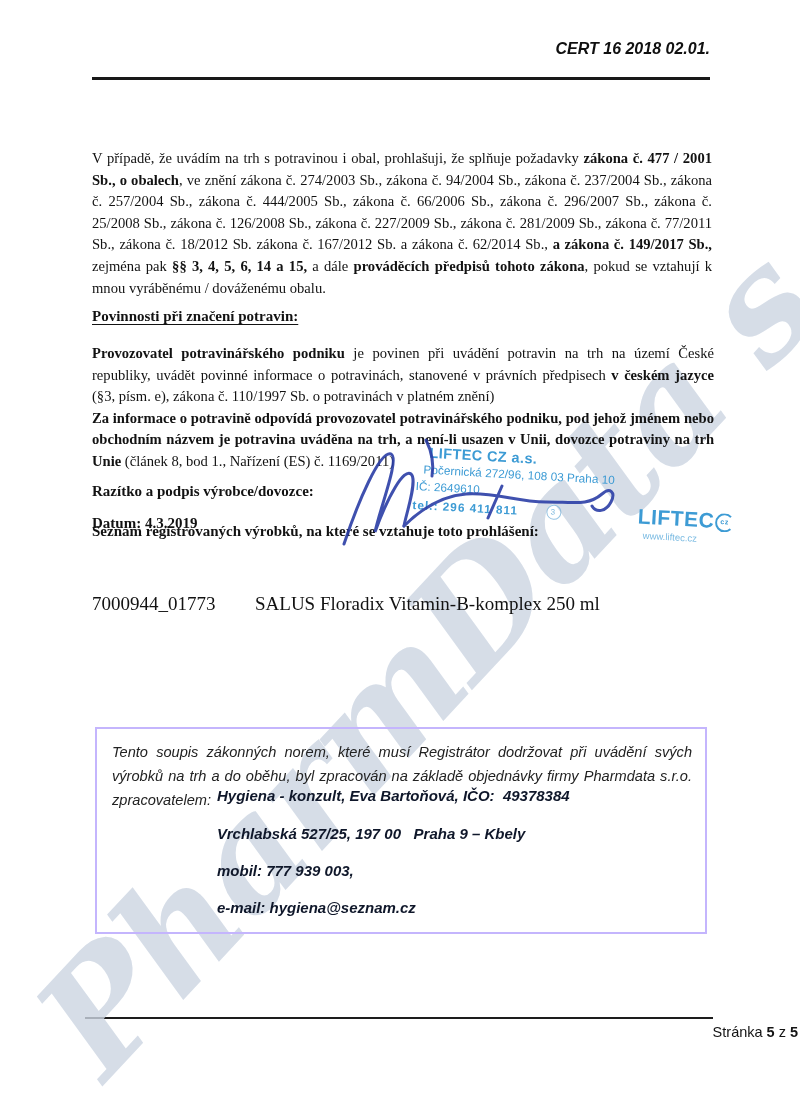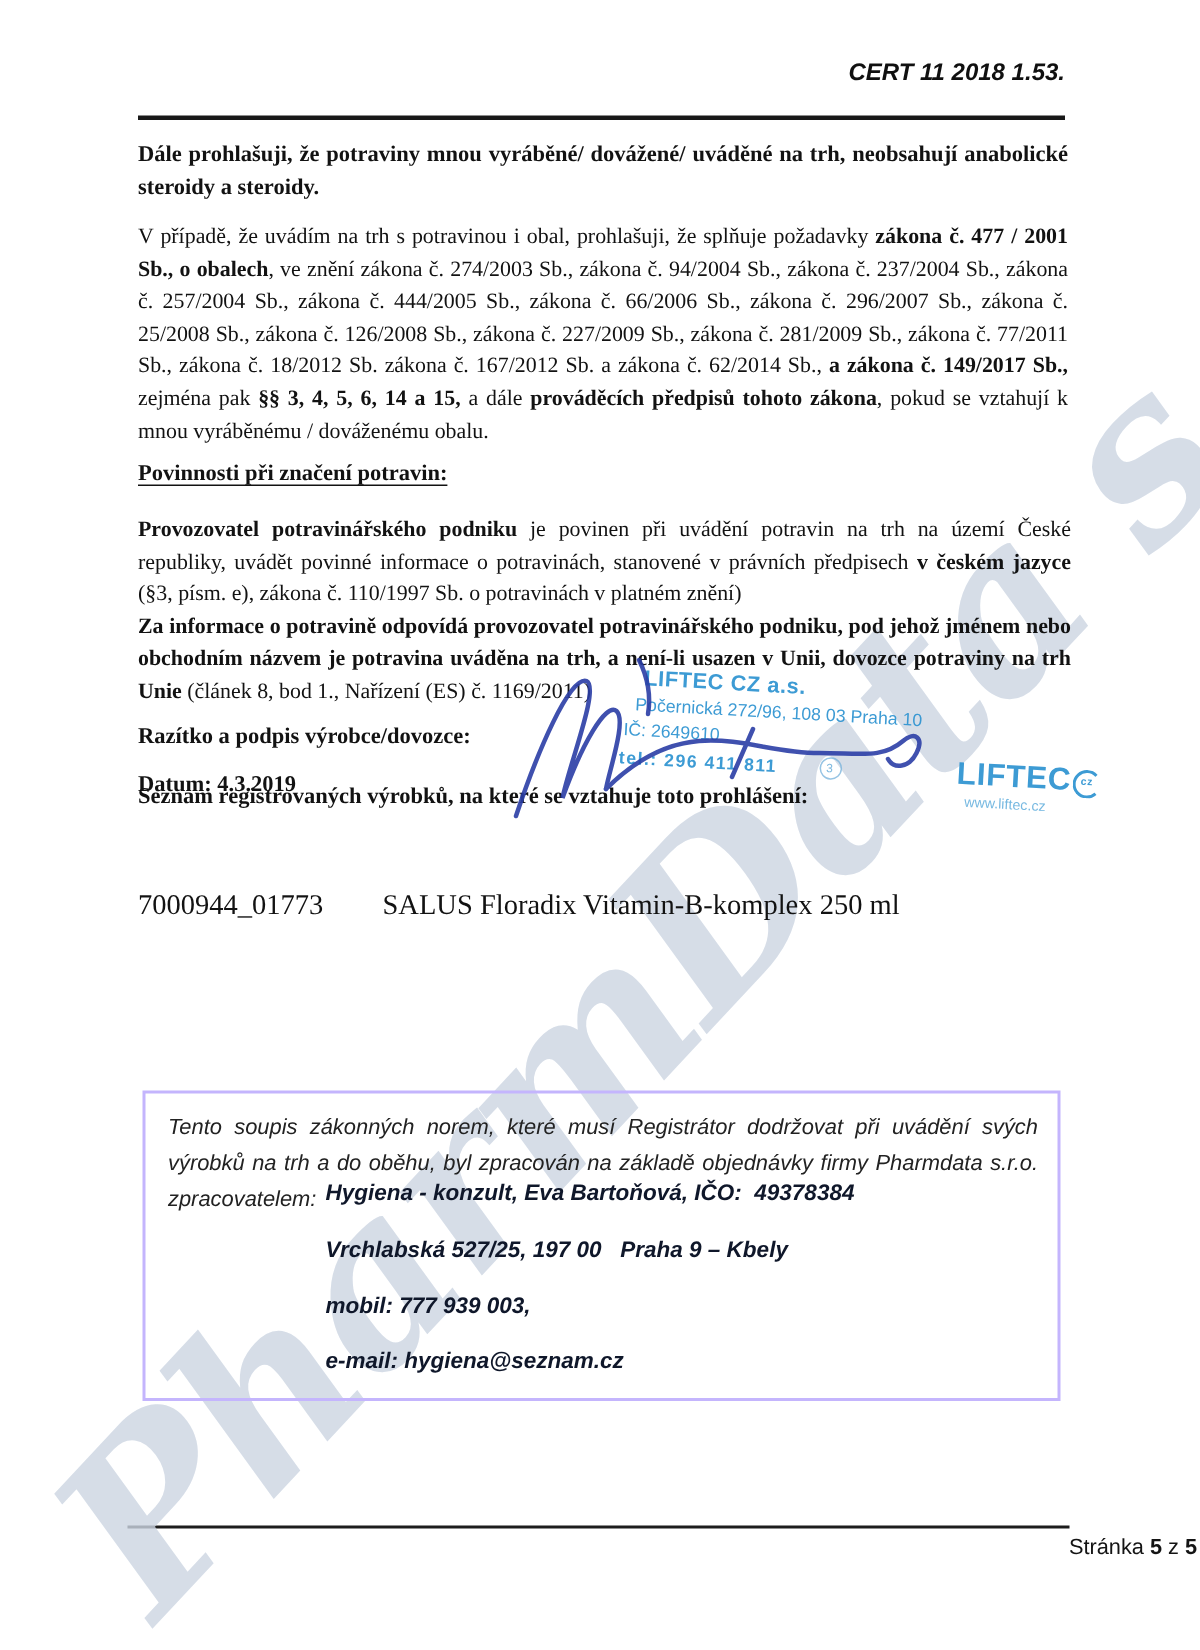--- a/index.html
+++ b/index.html
@@ -104,24 +104,23 @@
   }
   .footer span { margin:0 2px; }
 </style>
 </head>
 <body>
 
 <div class="page">
 
   <div class="watermark">PharmData s.r.o.</div>
 
-  <div class="doc-ref z2">CERT 11 2018 1.53.</div>
+  <div class="doc-ref z2">CERT 16 2018 02.01.</div>
   <div class="rule-top z2"></div>
 
-  <div class="para para-steroids z2">Dále prohlašuji, že potraviny mnou vyráběné/ dovážené/ uváděné na trh, neobsahují anabolické steroidy a steroidy.</div>
 
   <div class="para para-packaging z2"><span>V případě, že uvádím na trh s potravinou i obal, prohlašuji, že splňuje požadavky </span><span class="b">zákona č. 477 / 2001 Sb., o obalech</span><span>, ve znění zákona č. 274/2003 Sb., zákona č. 94/2004 Sb., zákona č. 237/2004 Sb., zákona č. 257/2004 Sb., zákona č. 444/2005 Sb., zákona č. 66/2006 Sb., zákona č. 296/2007 Sb., zákona č. 25/2008 Sb., zákona č. 126/2008 Sb., zákona č. 227/2009 Sb., zákona č. 281/2009 Sb., zákona č. 77/2011 Sb., zákona č. 18/2012 Sb. zákona č. 167/2012 Sb. a zákona č. 62/2014 Sb., </span><span class="b">a zákona č. 149/2017 Sb.,</span><span> zejména pak </span><span class="b">§§ 3, 4, 5, 6, 14 a 15,</span><span> a dále </span><span class="b">prováděcích předpisů tohoto zákona</span><span>, pokud se vztahují k mnou vyráběnému / dováženému obalu.</span></div>
 
   <div class="heading-povinnosti z2">Povinnosti při značení potravin:</div>
 
   <div class="para para-provozovatel z2"><span class="b">Provozovatel potravinářského podniku</span><span> je povinen při uvádění potravin na trh na území České republiky, uvádět povinné informace o potravinách, stanovené v právních předpisech </span><span class="b">v českém jazyce</span><span> (§3, písm. e), zákona č. 110/1997 Sb. o potravinách v platném znění)</span><br><span class="b">Za informace o potravině odpovídá provozovatel potravinářského podniku, pod jehož jménem nebo obchodním názvem je potravina uváděna na trh, a není-li usazen v Unii, dovozce potraviny na trh Unie</span><span> (článek 8, bod 1., Nařízení (ES) č. 1169/2011)</span></div>
 
   <div class="label label-razitko z2">Razítko a podpis výrobce/dovozce:</div>
   <div class="label label-datum z2">Datum: 4.3.2019</div>
   <div class="label label-seznam z2">Seznam registrovaných výrobků, na které se vztahuje toto prohlášení:</div>

